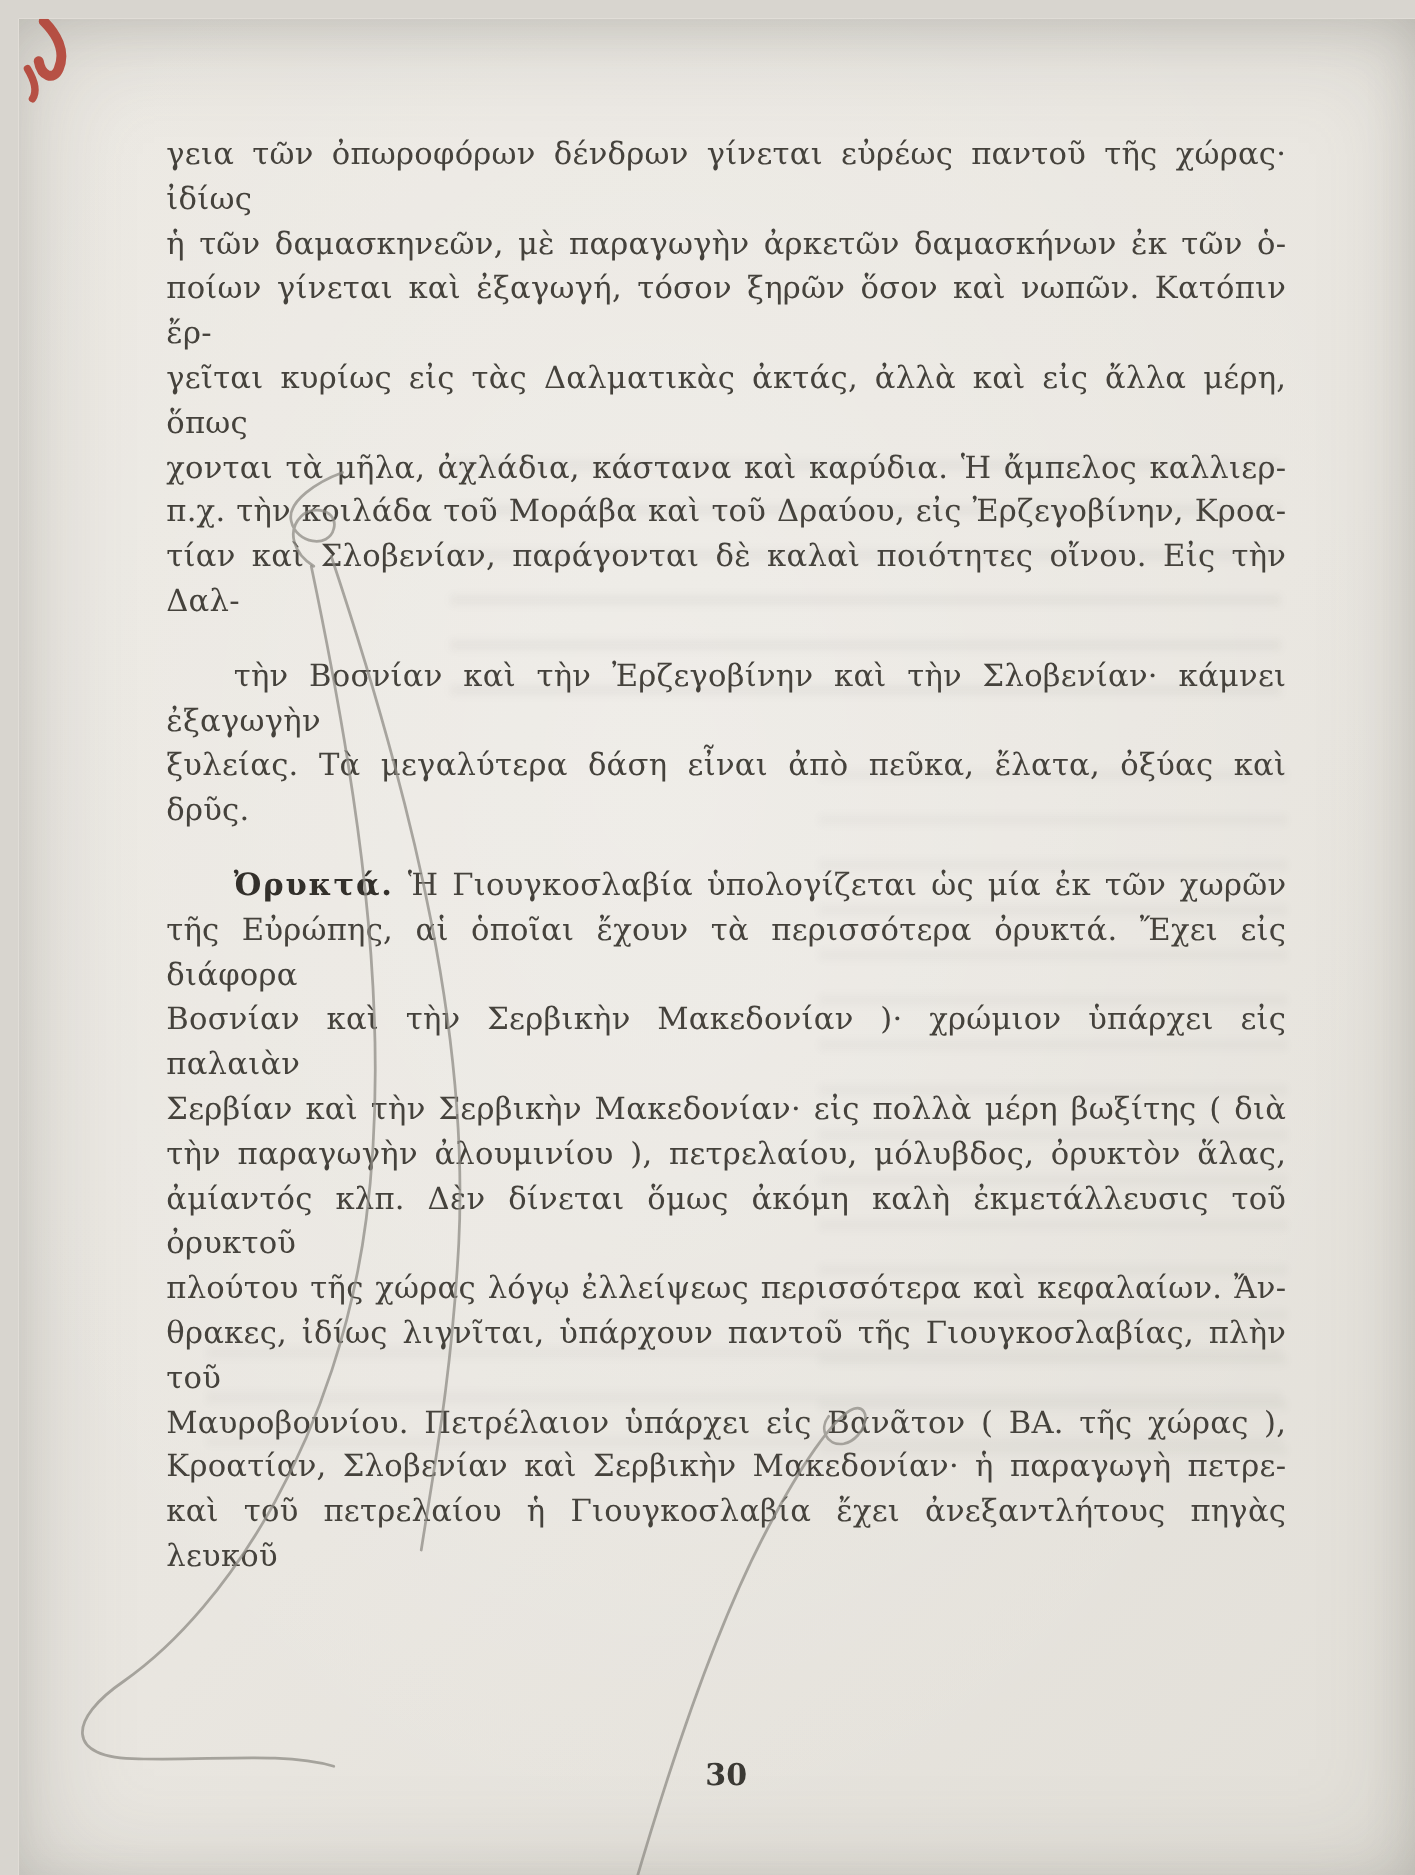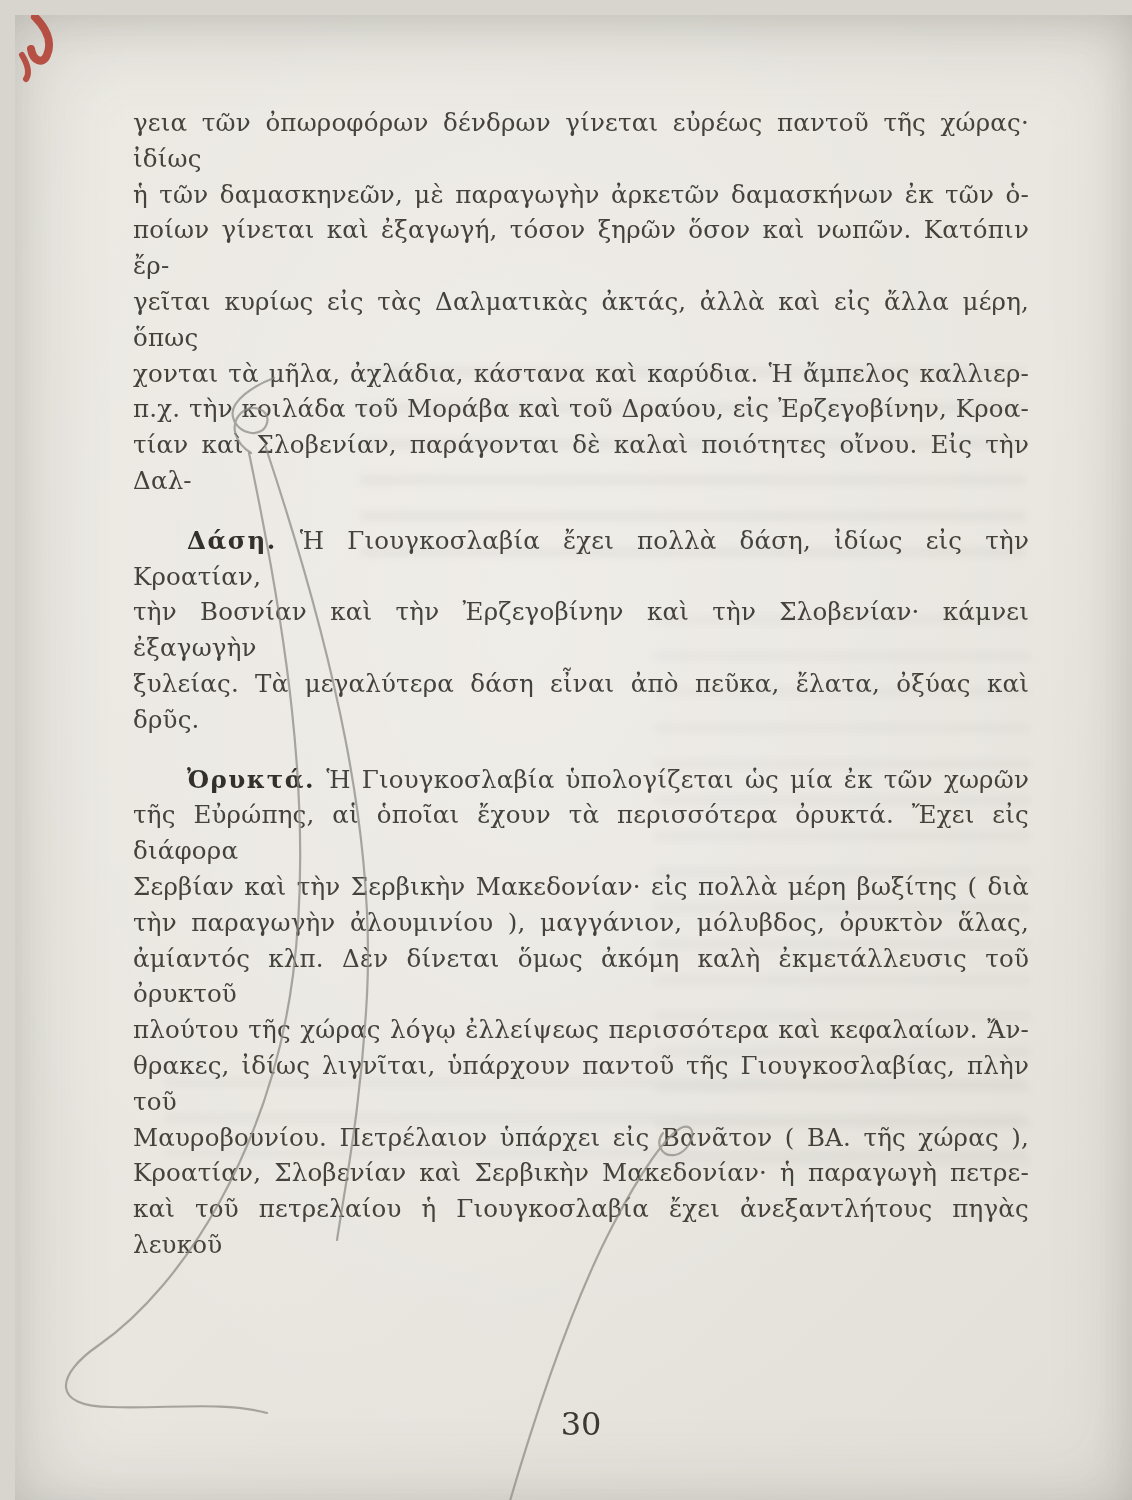--- a/index.html
+++ b/index.html
@@ -42,22 +42,22 @@
     font-weight: bold;
     letter-spacing: 1.5px;
     color: #33302b;
   }
   .footer {
     position: absolute;
     left: 118px;
     width: 896px;
     top: 1390px;
     text-align: center;
-    font-size: 32px;
-    font-weight: normal;
+    font-size: 24px;
+    font-weight: bold;
     color: #3b3934;
   }
   .marks, .red-marks {
     position: absolute;
     left: 0; top: 0;
     width: 1132px; height: 1500px;
     pointer-events: none;
   }
   .marks path {
     fill: none;
@@ -98,29 +98,29 @@
       <div class="paragraph">
         <div class="line">γεια τῶν ὀπωροφόρων δένδρων γίνεται εὐρέως παντοῦ τῆς χώρας· ἰδίως</div>
         <div class="line">ἡ τῶν δαμασκηνεῶν, μὲ παραγωγὴν ἀρκετῶν δαμασκήνων ἐκ τῶν ὁ-</div>
         <div class="line">ποίων γίνεται καὶ ἐξαγωγή, τόσον ξηρῶν ὅσον καὶ νωπῶν. Κατόπιν ἔρ-</div>
         <div class="line">γεῖται κυρίως εἰς τὰς Δαλματικὰς ἀκτάς, ἀλλὰ καὶ εἰς ἄλλα μέρη, ὅπως</div>
         <div class="line">χονται τὰ μῆλα, ἀχλάδια, κάστανα καὶ καρύδια. Ἡ ἄμπελος καλλιερ-</div>
         <div class="line">π.χ. τὴν κοιλάδα τοῦ Μοράβα καὶ τοῦ Δραύου, εἰς Ἐρζεγοβίνην, Κροα-</div>
         <div class="line">τίαν καὶ Σλοβενίαν, παράγονται δὲ καλαὶ ποιότητες οἴνου. Εἰς τὴν Δαλ-</div>
       </div>
       <div class="paragraph lead-par">
-        <div class="line"><span class="lead">Δάση.</span> Ἡ Γιουγκοσλαβία ἔχει πολλὰ δάση, ἰδίως εἰς τὴν Κροατίαν,</div>
         <div class="line">τὴν Βοσνίαν καὶ τὴν Ἐρζεγοβίνην καὶ τὴν Σλοβενίαν· κάμνει ἐξαγωγὴν</div>
         <div class="line last">ξυλείας. Τὰ μεγαλύτερα δάση εἶναι ἀπὸ πεῦκα, ἔλατα, ὀξύας καὶ δρῦς.</div>
       </div>
       <div class="paragraph lead-par">
         <div class="line"><span class="lead">Ὀρυκτά.</span> Ἡ Γιουγκοσλαβία ὑπολογίζεται ὡς μία ἐκ τῶν χωρῶν</div>
         <div class="line">τῆς Εὐρώπης, αἱ ὁποῖαι ἔχουν τὰ περισσότερα ὀρυκτά. Ἔχει εἰς διάφορα</div>
+        <div class="line">Βοσνίαν καὶ τὴν Σερβικὴν Μακεδονίαν )· χρώμιον ὑπάρχει εἰς παλαιὰν</div>
         <div class="line">Σερβίαν καὶ τὴν Σερβικὴν Μακεδονίαν· εἰς πολλὰ μέρη βωξίτης ( διὰ</div>
-        <div class="line">τὴν παραγωγὴν ἀλουμινίου ), μαγγάνιον, μόλυβδος, ὀρυκτὸν ἅλας,</div>
+        <div class="line">τὴν παραγωγὴν ἀλουμινίου ), πετρελαίου, μόλυβδος, ὀρυκτὸν ἅλας,</div>
         <div class="line">ἀμίαντός κλπ. Δὲν δίνεται ὅμως ἀκόμη καλὴ ἐκμετάλλευσις τοῦ ὀρυκτοῦ</div>
         <div class="line">πλούτου τῆς χώρας λόγῳ ἐλλείψεως περισσότερα καὶ κεφαλαίων. Ἄν-</div>
         <div class="line">θρακες, ἰδίως λιγνῖται, ὑπάρχουν παντοῦ τῆς Γιουγκοσλαβίας, πλὴν τοῦ</div>
         <div class="line">Μαυροβουνίου. Πετρέλαιον ὑπάρχει εἰς Βανᾶτον ( ΒΑ. τῆς χώρας ),</div>
         <div class="line">Κροατίαν, Σλοβενίαν καὶ Σερβικὴν Μακεδονίαν· ἡ παραγωγὴ πετρε-</div>
         <div class="line">καὶ τοῦ πετρελαίου ἡ Γιουγκοσλαβία ἔχει ἀνεξαντλήτους πηγὰς λευκοῦ</div>
       </div>
     </div>
 
   <div class="footer">30</div>

